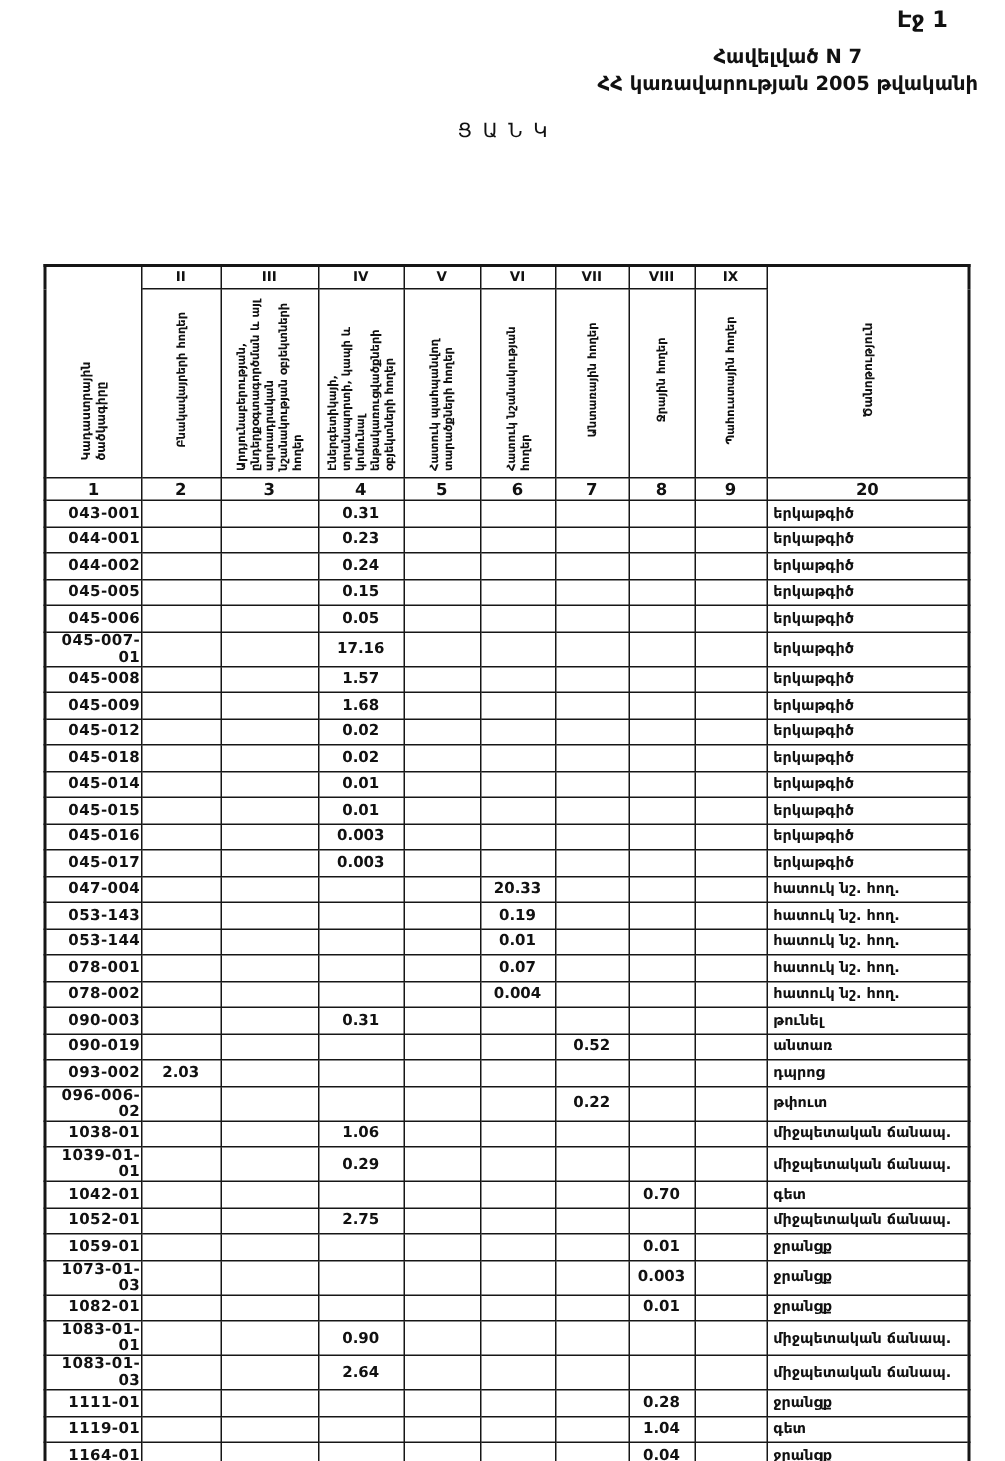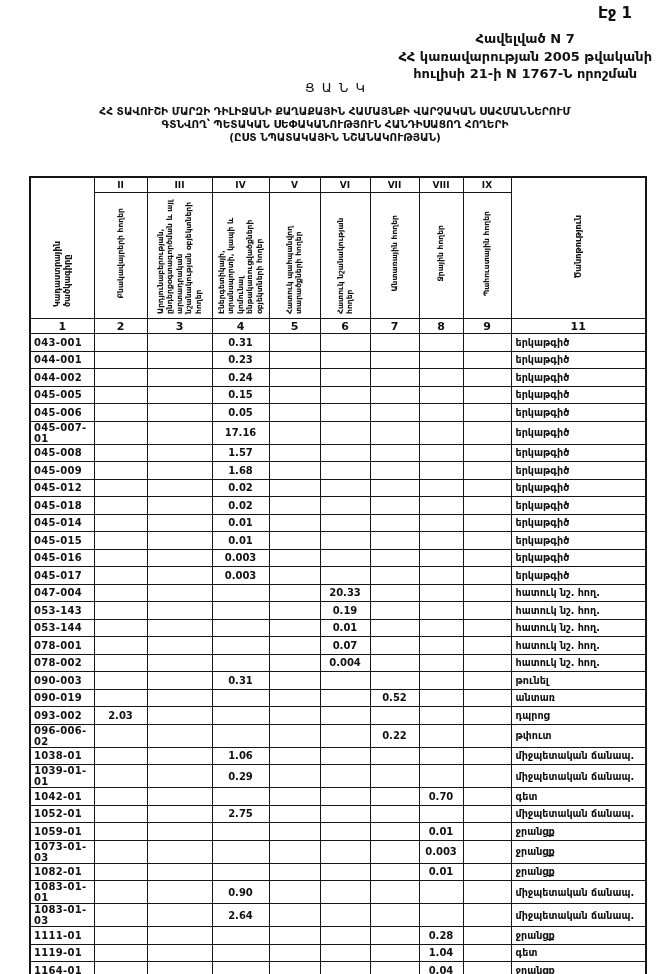--- a/index.html
+++ b/index.html
@@ -52,44 +52,38 @@
     display:inline-block;
     writing-mode:vertical-rl;
     transform:rotate(180deg);
     max-height:120px;
     font-size:7.6px;font-weight:700;line-height:1.25;
     text-align:left;
     white-space:normal;
   }
   .vtext.big{font-size:8.2px;}
   tbody td{height:16.5px;font-size:10px;vertical-align:middle;}
-  tbody td.code{text-align:left;padding-left:3px;letter-spacing:0.3px;}
+  tbody td.code{text-align:right;padding-left:3px;letter-spacing:0.3px;}
   tbody td.val{text-align:center;}
   tbody td.note{text-align:left;padding-left:4px;font-size:9.6px;}
 </style>
 </head>
 <body>
 
 <div class="page">
 
   <div class="page-number">Էջ 1</div>
 
   <div class="appendix">
     <div>Հավելված N 7</div>
     <div>ՀՀ կառավարության 2005 թվականի</div>
-    <div>հուլիսի 21-ի N 1767-Ն որոշման</div>
   </div>
 
   <div class="doc-title">ՑԱՆԿ</div>
 
-  <div class="doc-subtitle">
-    <div>ՀՀ ՏԱՎՈՒՇԻ ՄԱՐԶԻ ԴԻԼԻՋԱՆԻ ՔԱՂԱՔԱՅԻՆ ՀԱՄԱՅՆՔԻ ՎԱՐՉԱԿԱՆ ՍԱՀՄԱՆՆԵՐՈՒՄ</div>
-    <div>ԳՏՆՎՈՂ՝ ՊԵՏԱԿԱՆ ՍԵՓԱԿԱՆՈՒԹՅՈՒՆ ՀԱՆԴԻՍԱՑՈՂ ՀՈՂԵՐԻ</div>
-    <div>(ԸՍՏ ՆՊԱՏԱԿԱՅԻՆ ՆՇԱՆԱԿՈՒԹՅԱՆ)</div>
-  </div>
 
   <table class="land-table">
     <colgroup>
       <col style="width:64px">
         <col style="width:53px">
         <col style="width:65px">
       <col style="width:57px">
         <col style="width:51px">
         <col style="width:50px">
       <col style="width:49px">
@@ -143,21 +137,21 @@
       <tr class="num-row">
         <th>1</th>
         <th>2</th>
         <th>3</th>
         <th>4</th>
         <th>5</th>
         <th>6</th>
         <th>7</th>
         <th>8</th>
         <th>9</th>
-        <th>11</th>
+        <th>20</th>
       </tr>
     </thead>
     <tbody>
         <tr>
           <td class="code">043-001</td>
           <td class="val"></td>
           <td class="val"></td>
           <td class="val">0.31</td>
           <td class="val"></td>
           <td class="val"></td>

